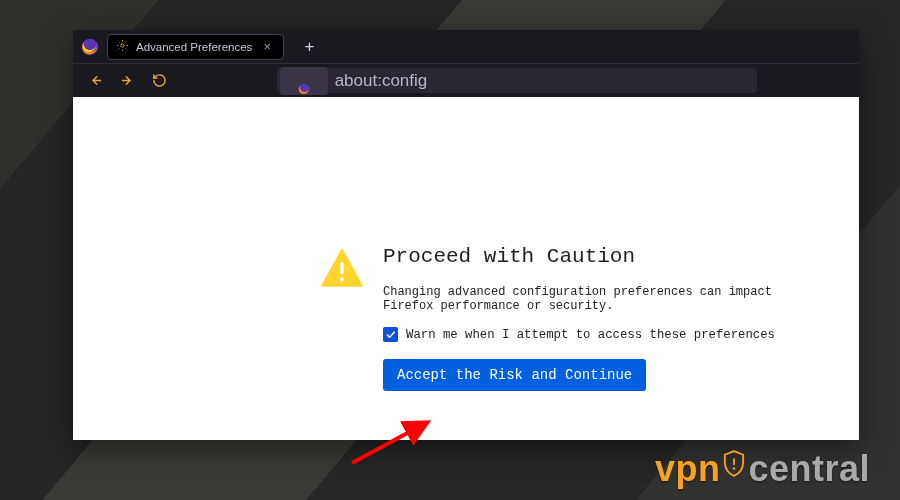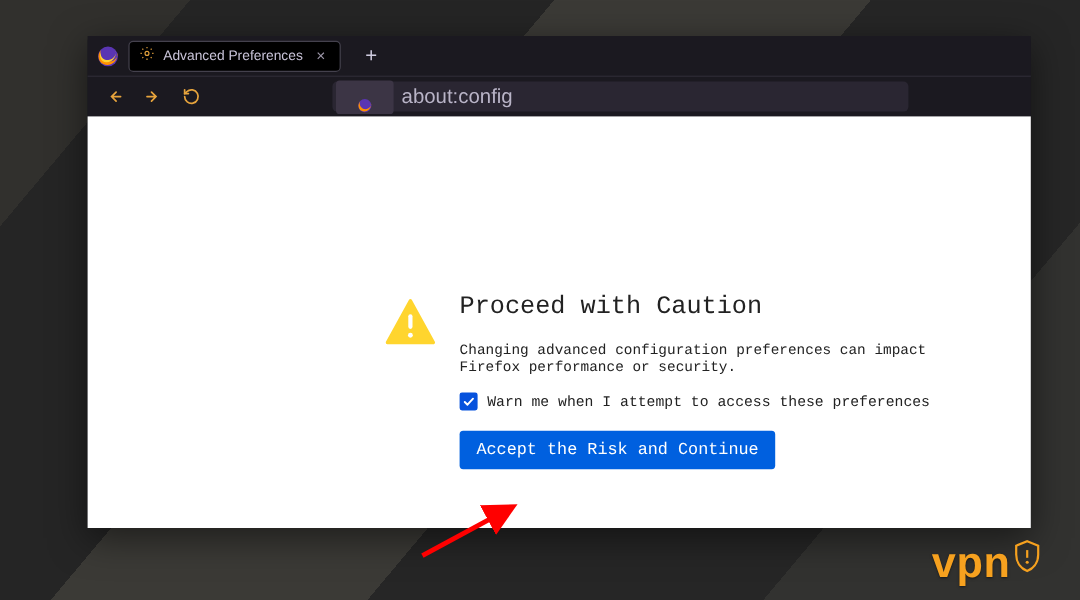--- a/index.html
+++ b/index.html
@@ -257,13 +257,14 @@
 
 <div class="watermark">
   <span class="wm-vpn">vpn</span>
   <span class="wm-shield">
     <svg width="22" height="30" viewBox="0 0 24 30">
         <path d="M12 2 L22 6 V14 C22 22 17 27 12 29 C7 27 2 22 2 14 V6 Z" fill="none" stroke="#f6a11f" stroke-width="2"></path>
         <rect x="11" y="10" width="2" height="7" fill="#f6a11f"></rect>
         <circle cx="12" cy="21" r="1.4" fill="#f6a11f"></circle>
       </svg>
   </span>
+  <span class="wm-central">central</span>
 </div>
 
 </body></html>

